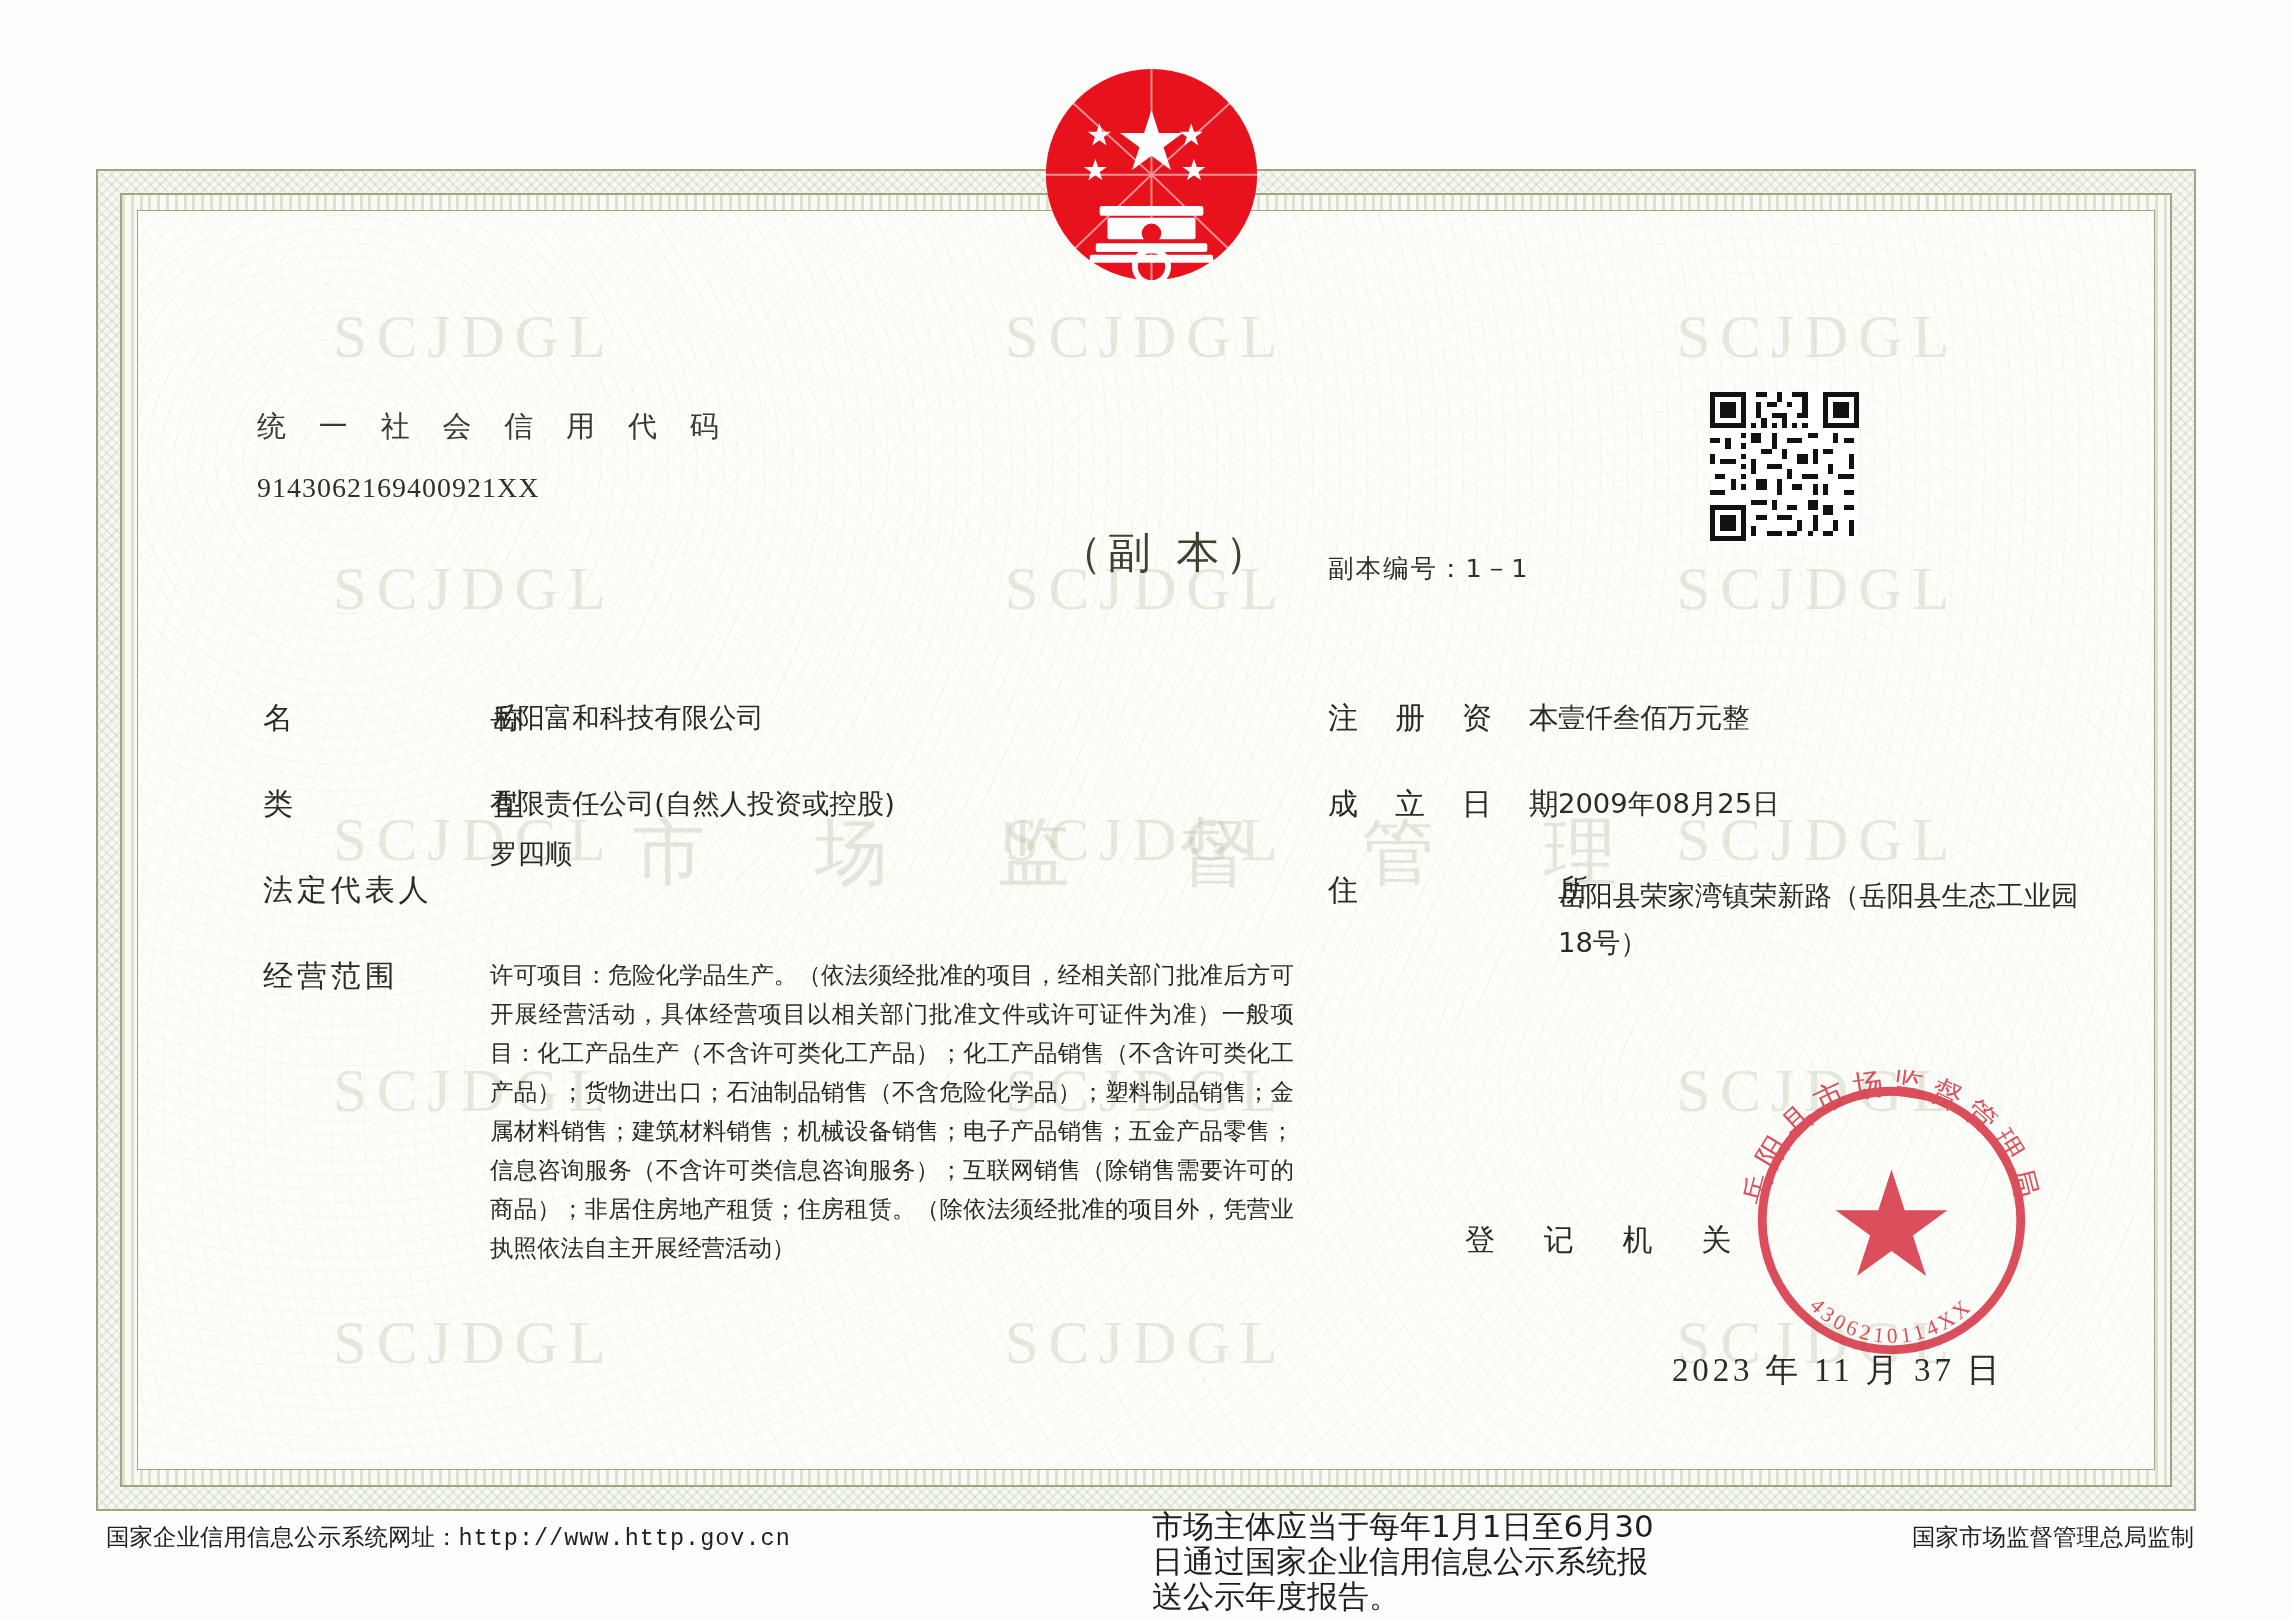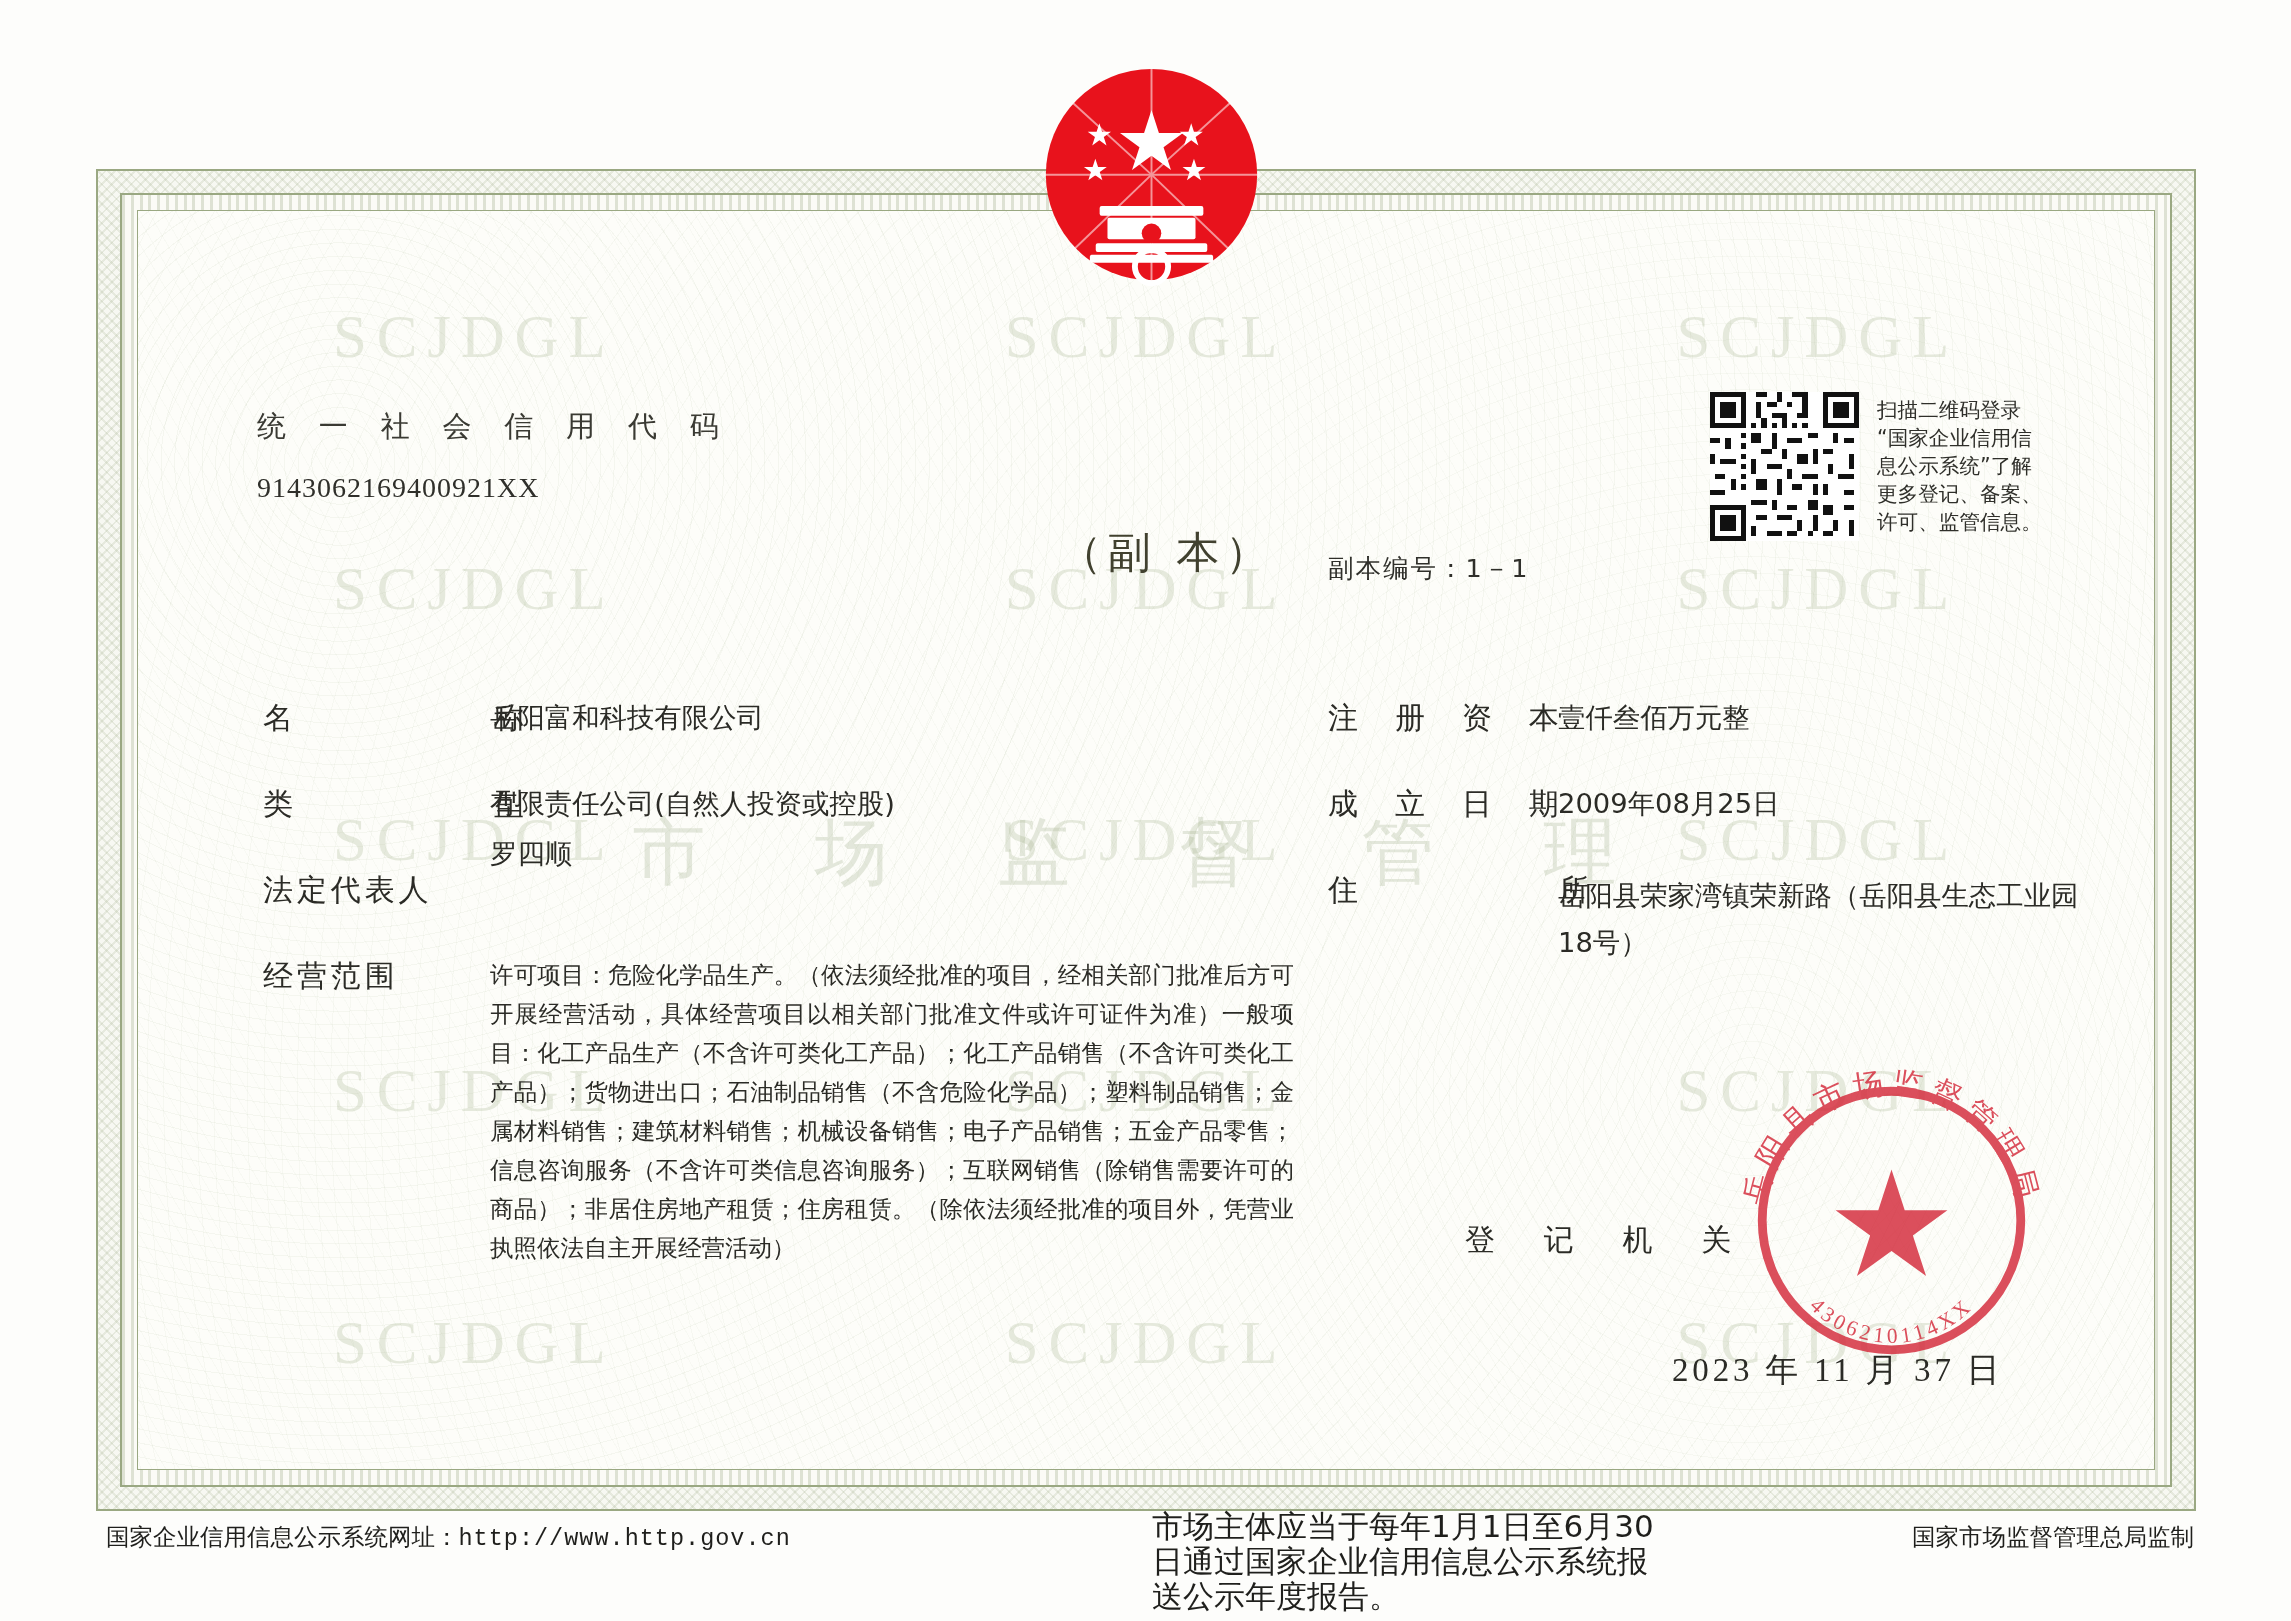--- a/index.html
+++ b/index.html
@@ -371,21 +371,20 @@
             <rect x="15" y="27" width="2" height="1"></rect>
             <rect x="19" y="27" width="1" height="1"></rect>
           <rect x="22" y="22" width="2" height="2"></rect>
             <rect x="26" y="22" width="2" height="1"></rect>
             <rect x="24" y="25" width="1" height="2"></rect>
             <rect x="27" y="25" width="1" height="3"></rect>
           <rect x="22" y="27" width="2" height="1"></rect>
         </g>
       </svg>
     </div>
-    <div class="qr-note">扫描二维码登录“国家企业信用信息公示系统”了解更多登记、备案、许可、监管信息。</div>
 
     <div class="lbl sp4" style="left:263px;top:698px;">名　　称</div>
     <div class="val" style="left:490px;top:700px;">岳阳富和科技有限公司</div>
 
     <div class="lbl sp4" style="left:263px;top:784px;">类　　型</div>
     <div class="val" style="left:490px;top:786px;">有限责任公司(自然人投资或控股)</div>
 
     <div class="lbl" style="left:263px;top:870px;letter-spacing:3.9px;">法定代表人</div>
     <div class="val" style="left:490px;top:836px;text-align:right;">罗四顺</div>
 

